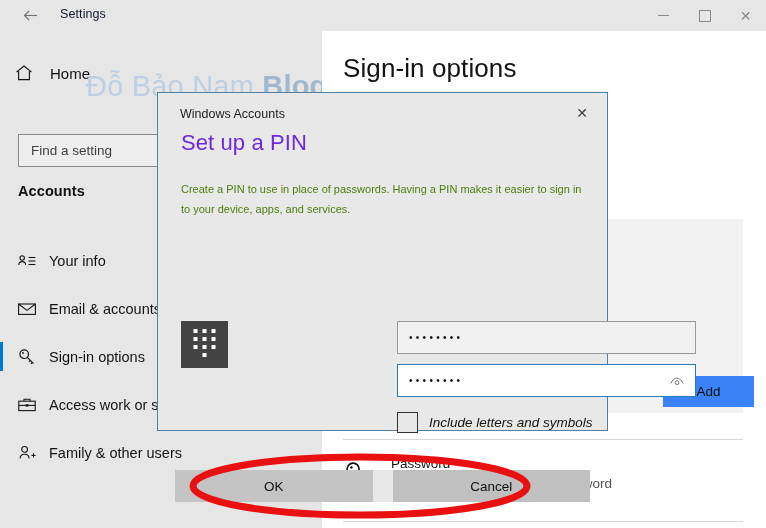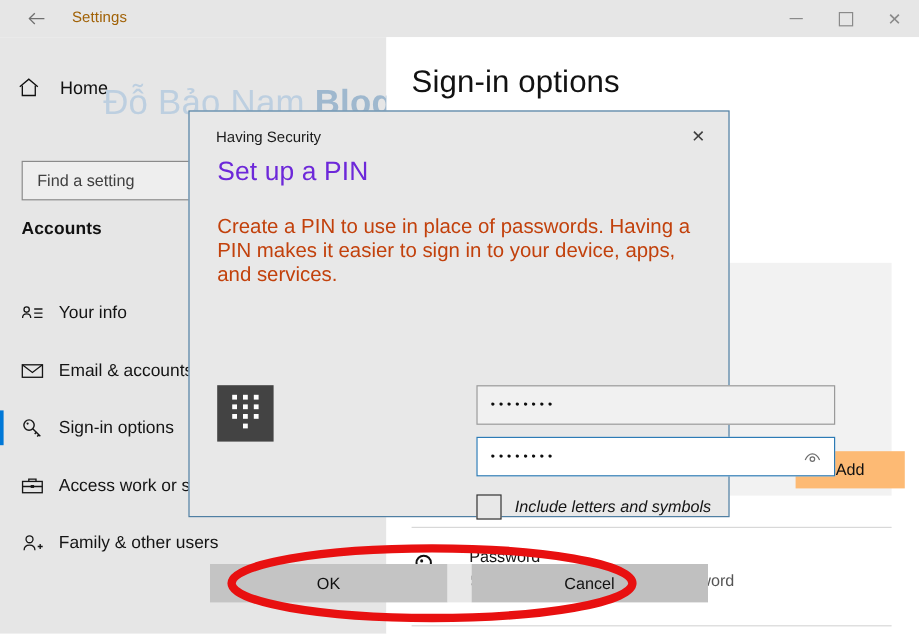--- a/index.html
+++ b/index.html
@@ -17,21 +17,21 @@
   .titlebar{
     position:absolute;left:0;top:0;width:766px;height:31px;
     background:#e6e6e6;
   }
   .titlebar .back{
     position:absolute;left:13px;top:6px;width:34px;height:20px;
     color:#6f6f6f;font-size:17px;line-height:20px;text-align:center;
   }
   .titlebar .apptitle{
     position:absolute;left:60px;top:7px;
-    font-size:12.5px;color:#a16207;letter-spacing:.1px;
+    font-size:12.5px;color:#0f172a;letter-spacing:.1px;
   }
   .wbtns{position:absolute;right:0;top:0;height:31px;display:flex;}
   .wbtn{width:41px;height:31px;display:flex;align-items:center;justify-content:center;
         color:#8a8a8a;font-size:12px;}
   .wbtn.min span{display:block;width:11px;height:1px;background:#8a8a8a;}
   .wbtn.max span{display:block;width:10px;height:10px;border:1px solid #8a8a8a;}
   .wbtn.close{font-size:14px;}
 
   
   .leftpane{
@@ -97,21 +97,21 @@
     font-size:13.5px;color:#555;white-space:nowrap;
   }
   .card{
     position:absolute;left:21px;top:188px;width:400px;height:194px;
     background:#f2f2f2;
   }
   .card .c-line1{position:absolute;left:14px;top:48px;font-size:13.5px;color:#1a1a1a;white-space:nowrap;}
   .card .c-line2{position:absolute;left:14px;top:78px;font-size:13.5px;color:#1a1a1a;white-space:nowrap;}
   .addbtn{
     position:absolute;left:320px;top:157px;width:91px;height:31px;
-    background:#fdba74;color:#111;font-size:13.5px;
+    background:#3b82f6;color:#111;font-size:13.5px;
     display:flex;align-items:center;justify-content:center;
   }
   .opt-row{position:absolute;left:21px;}
   .opt-row .o-icon{position:absolute;left:0;top:3px;width:28px;height:28px;color:#111;}
   .opt-row .o-title{position:absolute;left:48px;top:0;font-size:13.5px;color:#151515;white-space:nowrap;}
   .opt-row .o-sub{position:absolute;left:48px;top:20px;font-size:13.5px;color:#555;white-space:nowrap;}
   .divider{position:absolute;left:21px;width:400px;height:1px;background:#d8d8d8;}
   .scrollbar-track{position:absolute;left:428px;top:0;width:10px;height:497px;background:transparent;}
 
   
@@ -122,21 +122,21 @@
   }
   .dlg-apptitle{position:absolute;left:22px;top:14px;font-size:12.5px;color:#1c1c1c;}
   .dlg-close{
     position:absolute;right:10px;top:7px;width:30px;height:26px;
     display:flex;align-items:center;justify-content:center;
     color:#404040;font-size:14px;
   }
   .dlg-heading{position:absolute;left:23px;top:37px;font-size:22px;color:#6d28d9;letter-spacing:.1px;}
   .dlg-body{
     position:absolute;left:23px;top:86px;width:406px;
-    font-size:17px;line-height:20px;color:#c2410c;
+    font-size:11px;line-height:20px;color:#4d7c0f;
   }
   .pin-icon{
     position:absolute;left:23px;top:228px;width:47px;height:47px;background:#434343;
   }
   .pin-icon .dotgrid{
     position:absolute;left:50%;top:50%;transform:translate(-50%,-50%);
     width:27px;
   }
   .pin-icon .drow{display:flex;gap:5px;justify-content:center;margin-bottom:4px;}
   .pin-icon .d{width:4px;height:4px;background:#ffffff;}
@@ -318,21 +318,21 @@
     <div class="divider" style="top:490px;"></div>
 
     <div class="scrollbar-track">
       
     </div>
 
   </div>
 
   <div class="dialog">
 
-    <div class="dlg-apptitle">Having Security</div>
+    <div class="dlg-apptitle">Windows Accounts</div>
 
     <div class="dlg-close">✕</div>
 
     <div class="dlg-heading">Set up a PIN</div>
 
     <div class="dlg-body">Create a PIN to use in place of passwords. Having a PIN makes it easier to sign in to your device, apps, and services.</div>
 
     <div class="pin-icon">
       <div class="dotgrid">
         <div class="drow">

